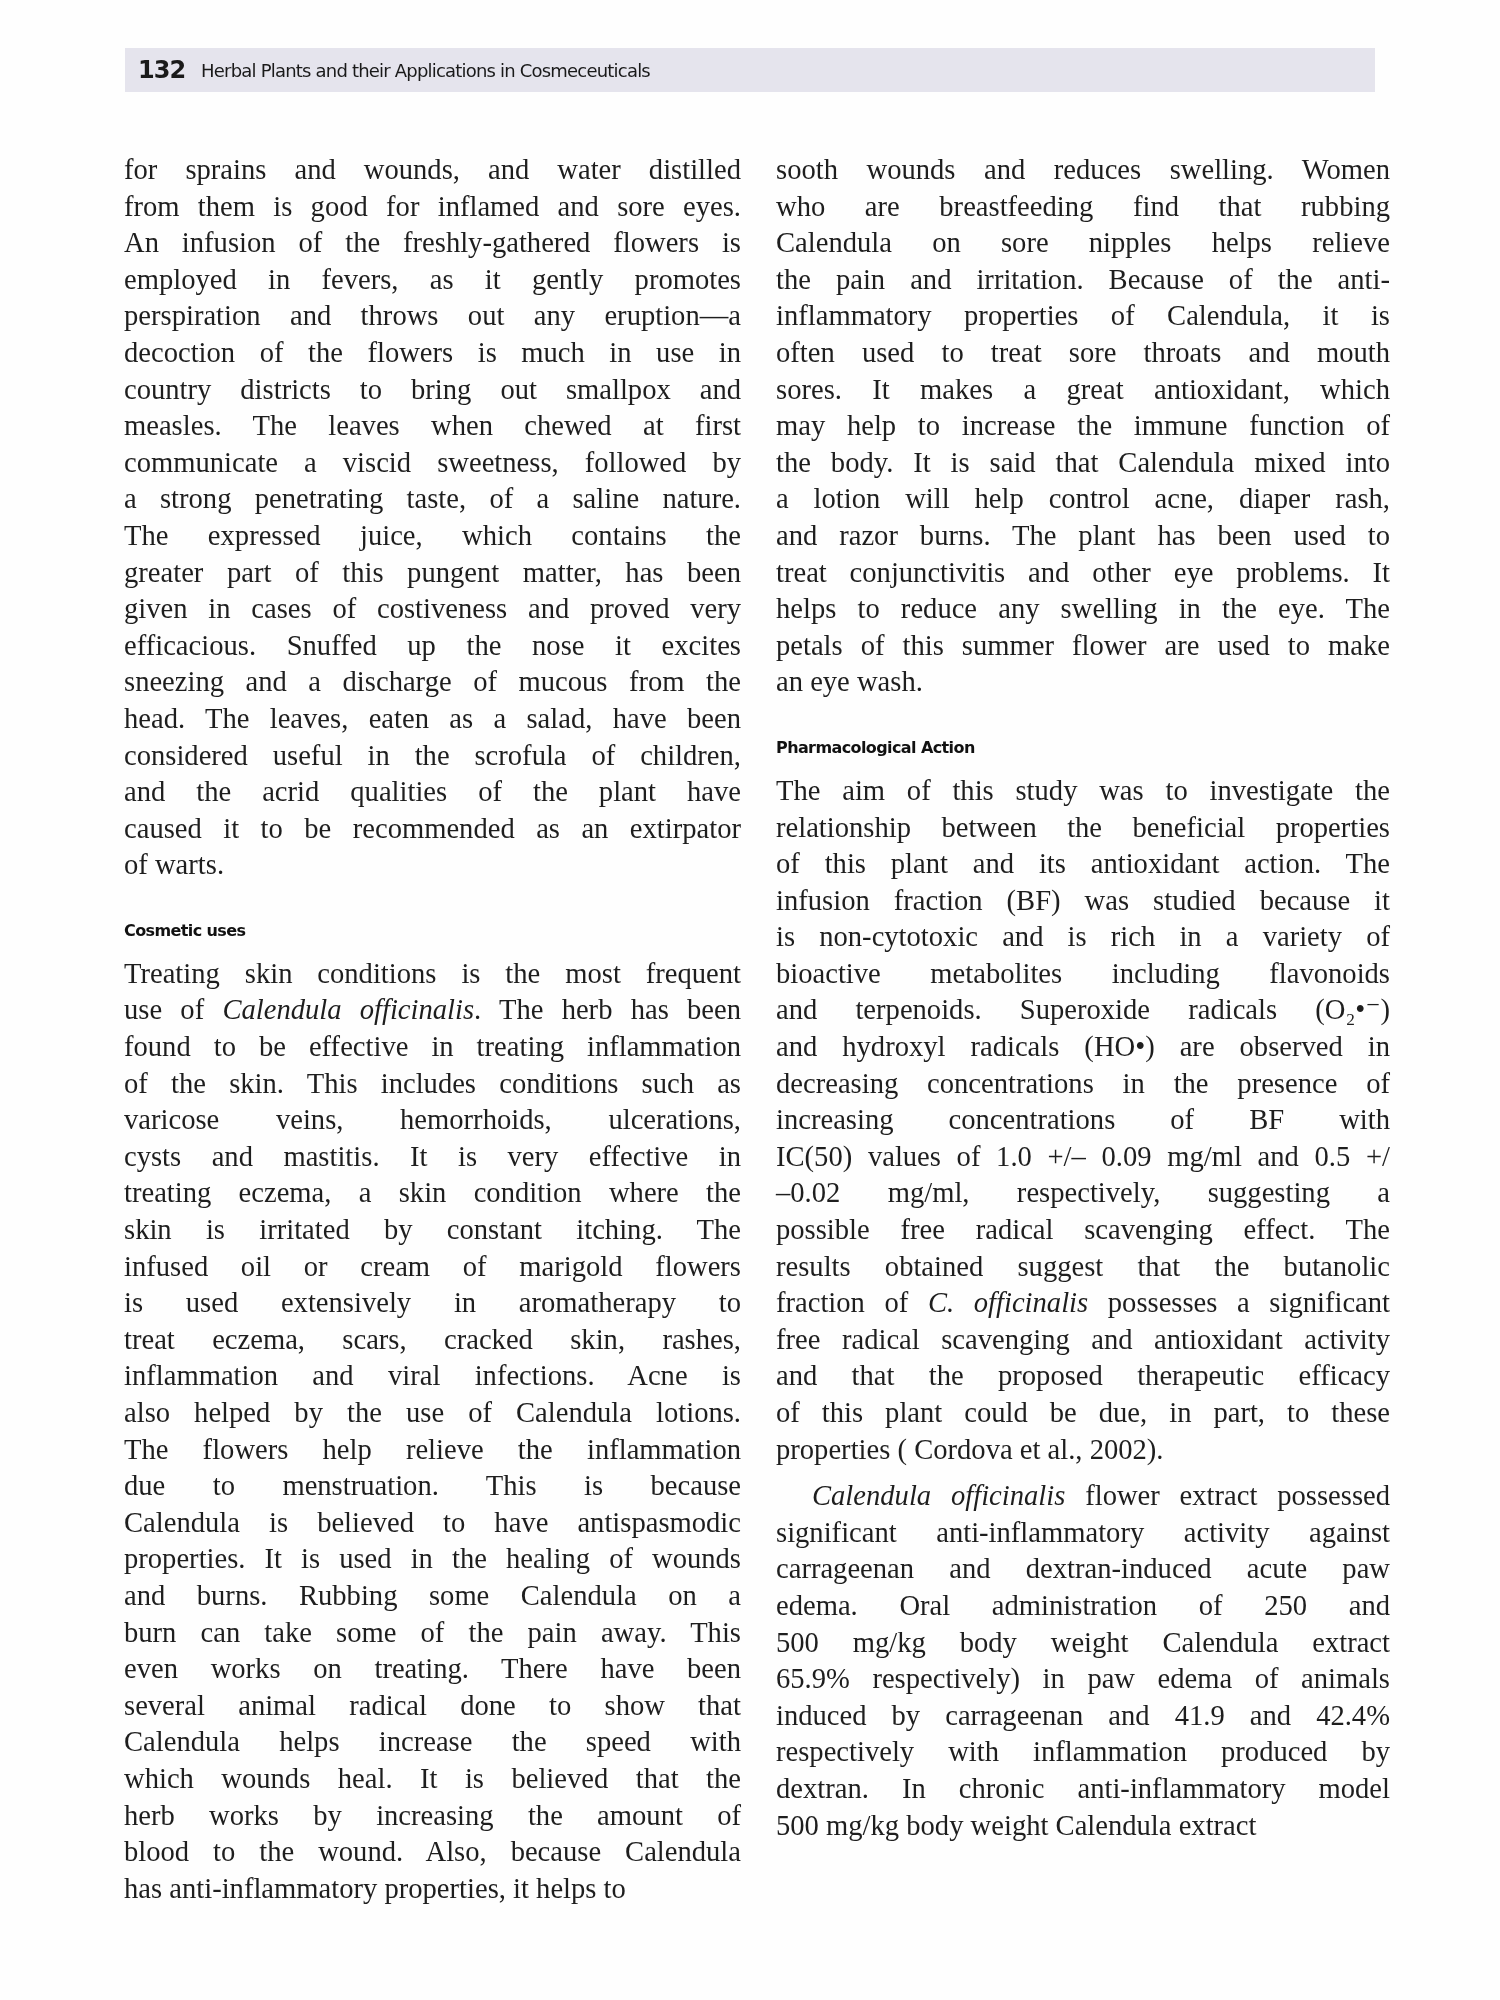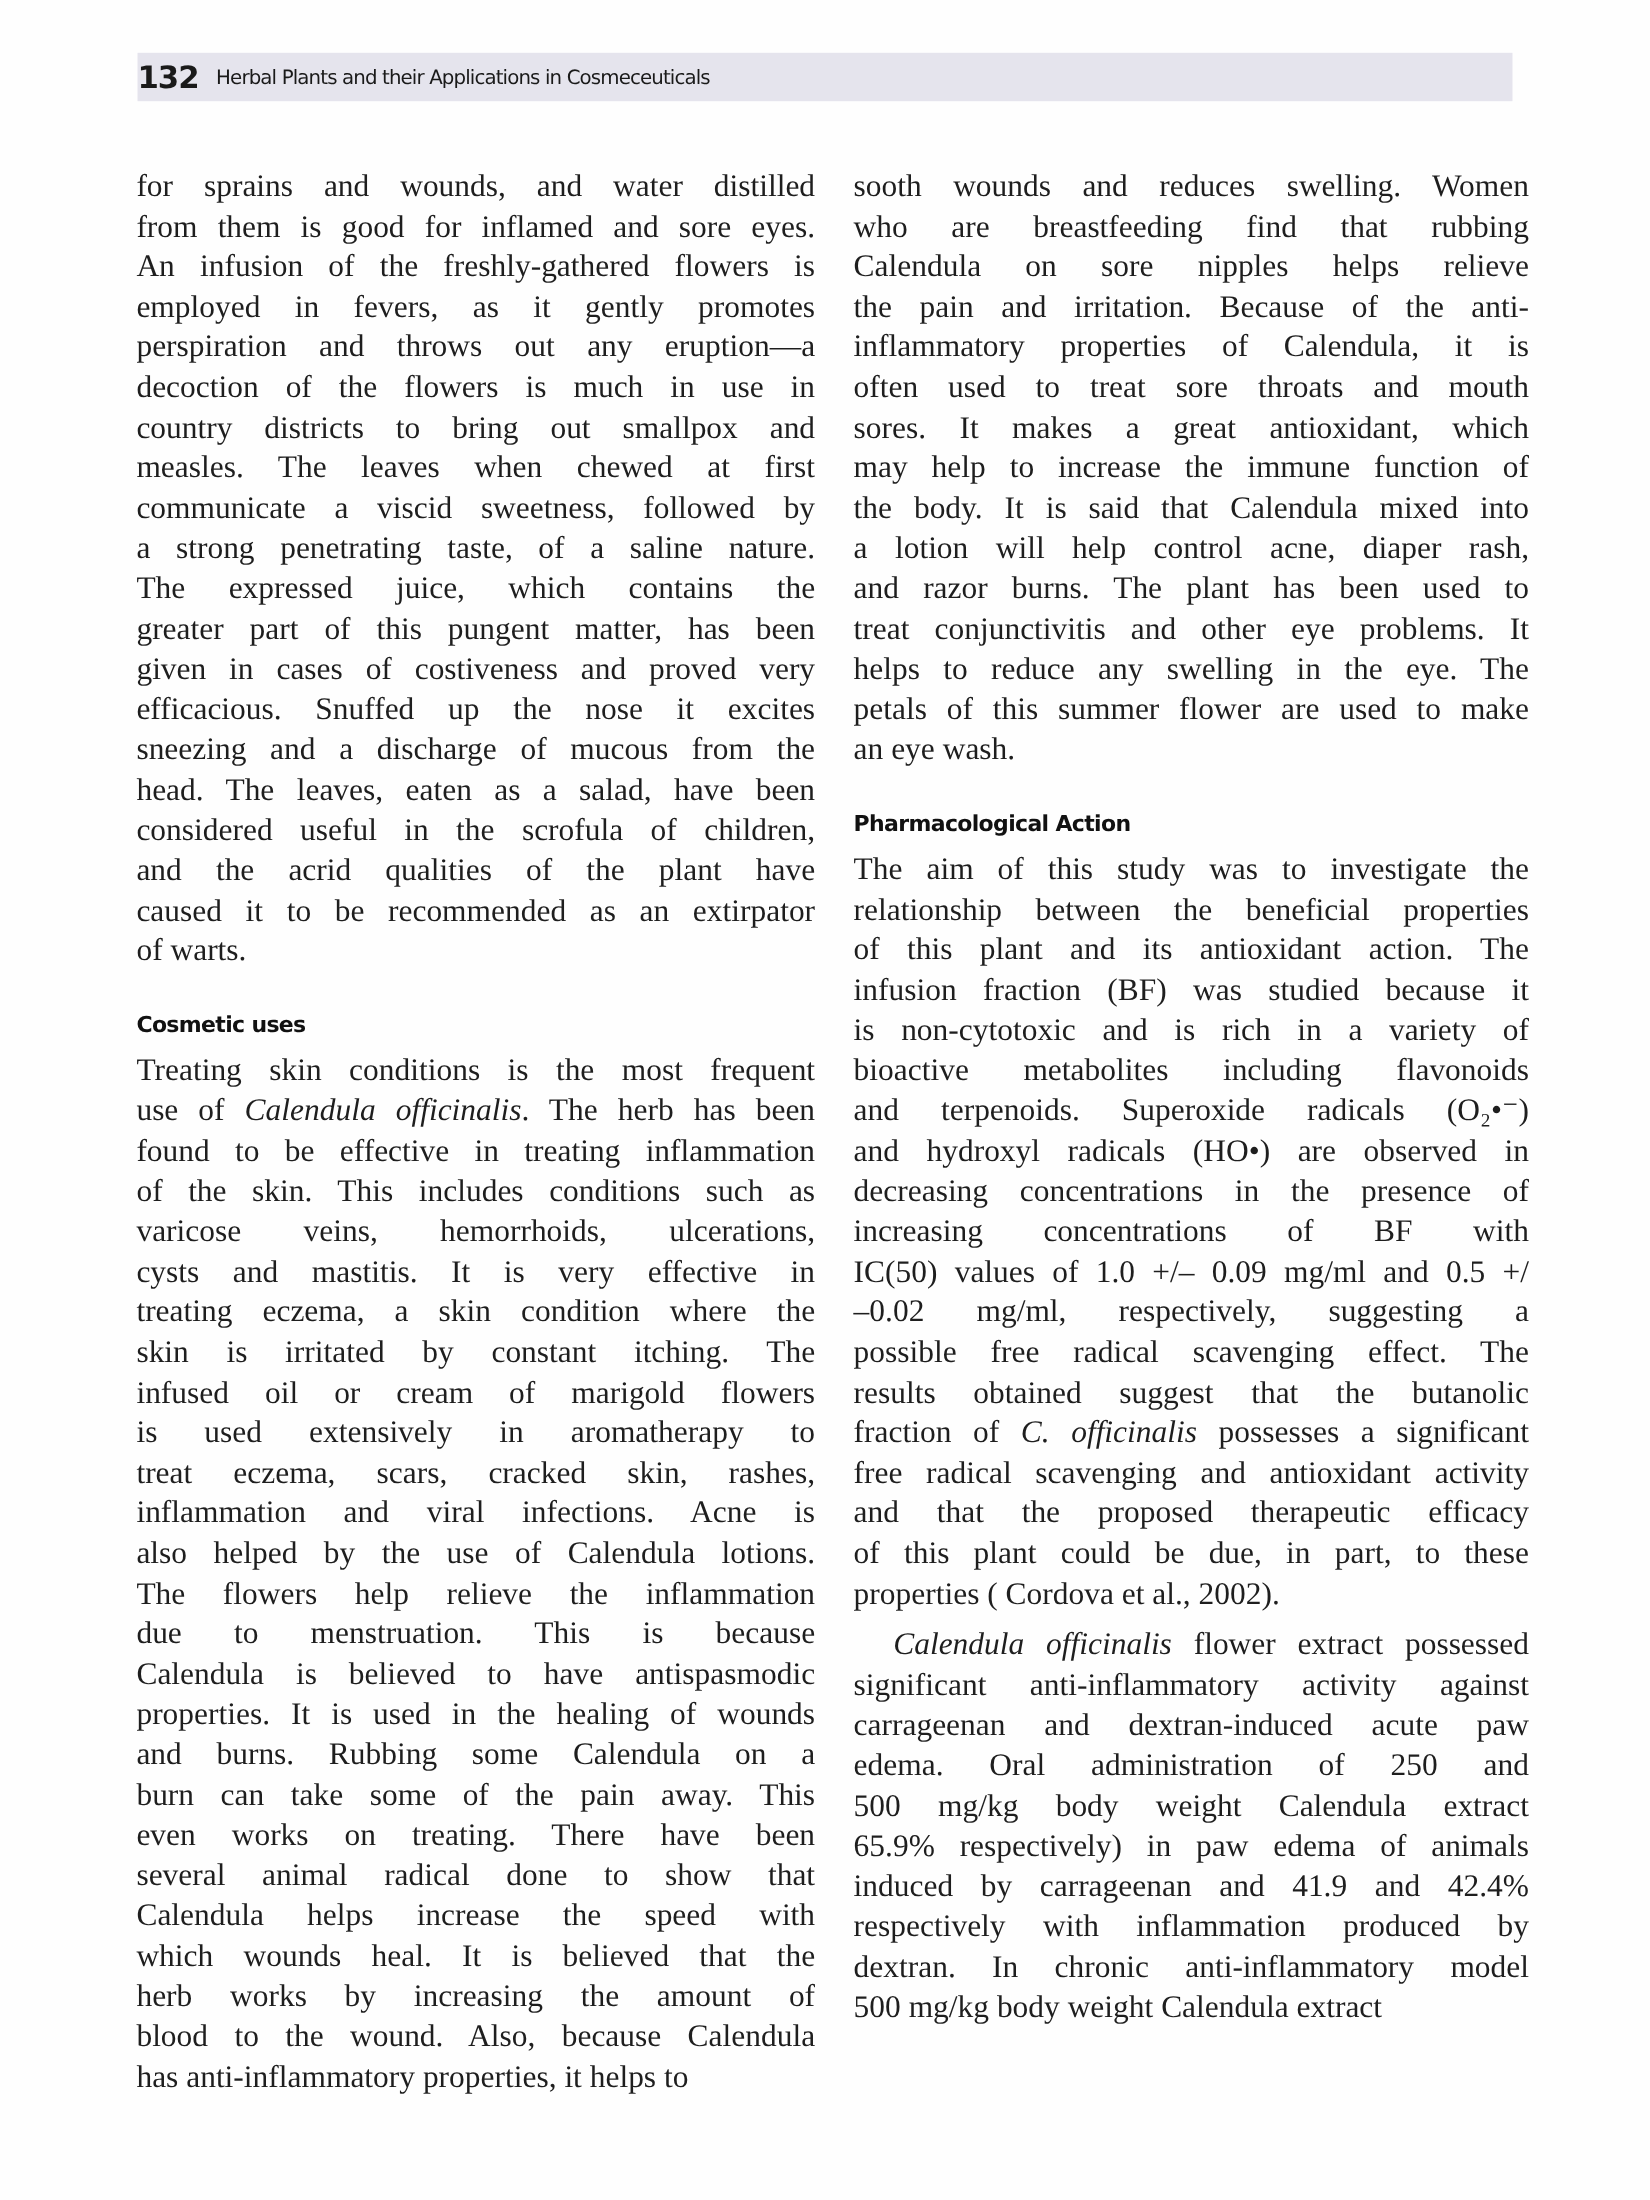--- a/index.html
+++ b/index.html
@@ -27,21 +27,22 @@
     width: 1250px;
     height: 44px;
     background: #e5e4ed;
     display: flex;
     align-items: center;
     font-family: "DejaVu Sans", sans-serif;
     color: #1a1a1a;
   }
   .running-head .page-num {
     font-weight: bold;
-    font-size: 28px;
+    font-size: 24px;
+    margin-left: 13px;
     letter-spacing: -1px;
   }
   .running-head .book-title {
     font-size: 18px;
     margin-left: 16px;
     letter-spacing: -0.8px;
   }
   .column {
     position: absolute;
     top: 152px;
@@ -62,21 +63,21 @@
   .column .line.last {
     text-align-last: left;
   }
   .column .line.indent {
     padding-left: 36px;
   }
   .section-heading {
     display: block;
     font-family: "DejaVu Sans", sans-serif;
     font-weight: bold;
-    font-size: 20px;
+    font-size: 16px;
     letter-spacing: -0.6px;
     color: #111;
     height: 50px;
     line-height: 50px;
     margin-top: 22px;
   }
   .gap { display: block; height: 10px; }
   em { font-style: italic; }
 </style>
 </head>

